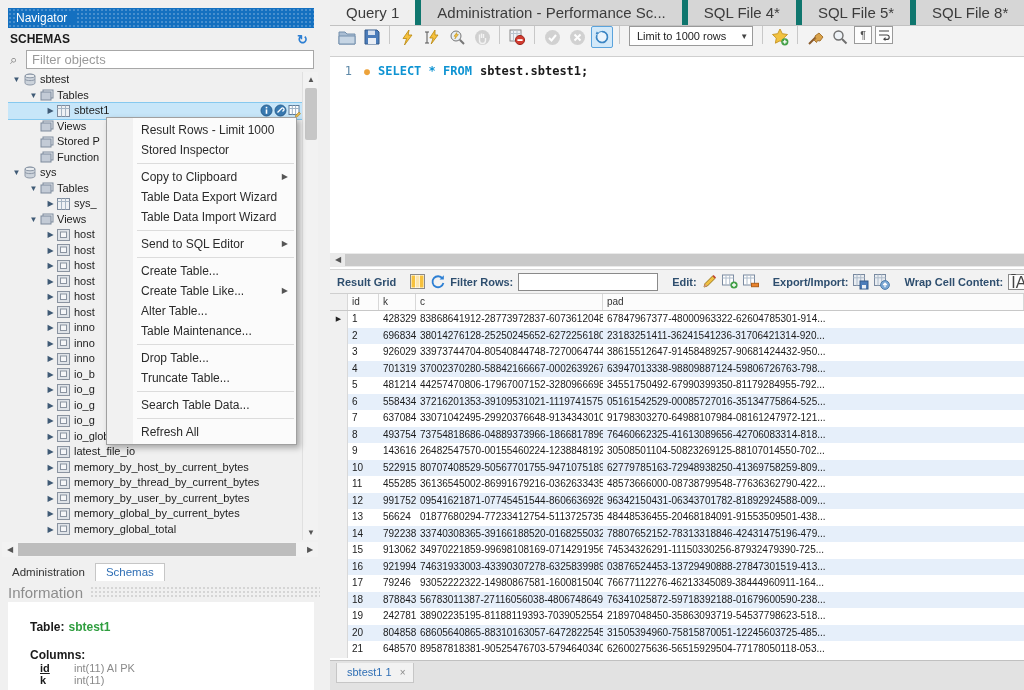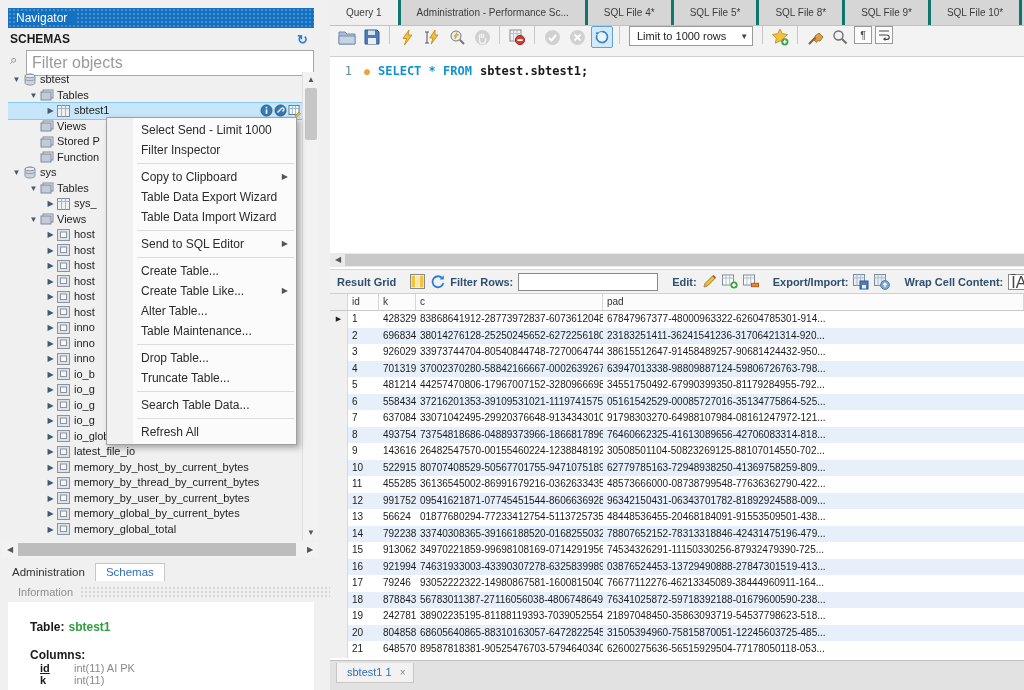--- a/index.html
+++ b/index.html
@@ -9,21 +9,21 @@
 
   
   .sidebar { left:0; top:0; width:322px; height:690px; background:#f0f0f0; }
   .nav-title { left:8px; top:8px; width:306px; height:20px; background:#1470c0; color:#fff; font-size:12px; line-height:20px; padding-left:8px;
     background-image:radial-gradient(rgba(255,255,255,.22) 1px, transparent 1.4px); background-size:4px 4px; }
   .nav-title span { background:#1470c0; padding-right:10px; }
   .schemas-row { left:8px; top:31px; width:306px; height:17px; font-size:12px; font-weight:bold; color:#1a1a1a; line-height:17px; padding-left:2px; }
   .sync { position:absolute; right:6px; top:0; color:#2d7fd3; font-size:13px; font-weight:bold; cursor:pointer; }
   .filter-row { left:8px; top:50px; width:306px; height:20px; }
   .filter-mag { position:absolute; left:2px; top:2px; font-size:13px; color:#777; }
-  .filter-input { position:absolute; left:18px; top:0; width:288px; height:26px; border:1px solid #a7a7a7; background:#fff; font-size:16px; padding:0 5px; color:#333; font-family:"Liberation Sans",sans-serif; }
+  .filter-input { position:absolute; left:18px; top:0; width:288px; height:19px; border:1px solid #a7a7a7; background:#fff; font-size:13px; padding:0 5px; color:#333; font-family:"Liberation Sans",sans-serif; }
   .filter-input::placeholder { color:#9a9a9a; }
 
   .tree { left:8px; top:72px; width:294px; height:468px; overflow:hidden; }
   .trow { height:15.5px; line-height:15.5px; font-size:11px; color:#1c1c1c; white-space:nowrap; display:flex; align-items:center; position:relative; cursor:default; }
   .trow.sel { background:#c7e6f9; outline:1px solid #86c9ef; width:294px; }
   .exp { width:13px; font-size:8px; color:#3f5a75; text-align:center; flex:0 0 13px; }
   .ticn { width:17px; flex:0 0 17px; display:inline-flex; align-items:center; }
   .tlabel { overflow:hidden; }
   .tacts { position:absolute; right:1px; top:1px; display:flex; gap:1px; }
   .tacts .icn { width:13px; height:13px; }
@@ -31,21 +31,21 @@
   .arr { position:absolute; left:0; width:16px; height:15px; color:#555; font-size:8px; text-align:center; line-height:15px; cursor:pointer; }
   .vthumb { position:absolute; left:2px; top:16px; width:12px; height:52px; background:#c6c6c6; border-radius:2px; cursor:pointer; }
   .hscroll { left:2px; top:542px; width:316px; height:15px; background:#f2f2f2; }
   .hscroll .la { left:0; top:0; }
   .hscroll .ra { left:300px; top:0; }
   .hthumb { position:absolute; left:16px; top:1px; width:278px; height:13px; background:#bdbdbd; cursor:pointer; }
 
   .side-tabs { left:2px; top:560px; width:318px; height:21px; font-size:11.5px; display:flex; align-items:flex-end; }
   .stab { padding:2px 10px 3px 10px; color:#333; cursor:pointer; }
   .stab.active { background:#fff; border:1px solid #c6c6c6; border-bottom:none; color:#2f6fb5; }
-  .info-header { left:12px; top:586px; width:318px; height:13px; font-size:11px; color:#8d8d8d; line-height:13px;
+  .info-header { left:2px; top:586px; width:318px; height:13px; font-size:15px; color:#8d8d8d; line-height:13px;
     background-image:radial-gradient(#d5d5d5 1px, transparent 1.3px); background-size:4px 4px; }
   .info-header span { background:#f0f0f0; padding:0 8px 0 6px; }
   .info-panel { left:8px; top:602px; width:306px; height:88px; background:#fff; padding:18px 0 0 22px; font-size:12px; color:#1a1a1a; }
   .info-table-line { font-weight:bold; }
   .info-table-name { color:#2f9e3f; margin-left:4px; }
   .info-cols-label { font-weight:bold; margin-top:14px; }
   .info-col { font-size:11px; margin-left:10px; line-height:12px; display:flex; }
   .info-col .cn { font-weight:bold; width:34px; color:#1a1a1a; }
   .info-col .cn.pk { text-decoration:underline; }
   .info-col .ct { color:#8a8a8a; }
@@ -54,21 +54,21 @@
   .cmenu { left:106px; top:117px; width:191px; background:#fbfbfb; border:1px solid #a0a0a0; z-index:100;
     box-shadow:3px 3px 6px rgba(0,0,0,.3); padding:2px 0;
     background-image:linear-gradient(to right, #f1f1f1 26px, #fbfbfb 26px); }
   .mitem { height:20px; line-height:20px; font-size:12px; color:#2b2b2b; padding-left:34px; position:relative; cursor:pointer; }
   .msub { position:absolute; right:8px; top:0; font-size:8px; color:#555; }
   .msep { height:1px; background:#dcdcdc; margin:3px 2px 3px 30px; }
 
   
   .main { left:330px; top:0; width:694px; height:690px; background:#fff; }
   .etabs { left:0; top:0; width:694px; height:26px; background:#d6d6d6; display:flex; border-bottom:1px solid #c2c2c2; }
-  .etab { padding:0 16px; font-size:10px; color:#3c3c3c; line-height:25px; border-right:3px solid #0f766e; white-space:nowrap; cursor:pointer; }
+  .etab { padding:0 16px; font-size:15px; color:#3c3c3c; line-height:25px; border-right:6px solid #0f766e; white-space:nowrap; cursor:pointer; }
   .etab.active { background:#efefef; }
   .etoolbar { left:0; top:26px; width:694px; height:31px; background:#f3f3f3; border-bottom:1px solid #cfcfcf; display:flex; align-items:flex-start; padding-left:6px; gap:3px; }
   .tbtn { width:22px; height:22px; display:inline-flex; align-items:center; justify-content:center; cursor:pointer; border-radius:2px; }
   .tbtn.dis { opacity:.85; }
   .tbtn.hl { border:1px solid #5aa3dc; background:#d3e9f9; }
   .tsep { width:1px; height:18px; background:#c8c8c8; margin:0 3px; }
   .tbox { width:18px; height:18px; border:1px solid #9a9a9a; background:#fdfdfd; display:inline-flex; align-items:center; justify-content:center; font-size:11px; color:#555; cursor:pointer; }
   .limit-dd { height:20px; border:1px solid #9a9a9a; background:#fff; font-size:11px; color:#222; display:inline-flex; align-items:center; padding:0 4px 0 7px; margin:0 3px; cursor:pointer; white-space:nowrap; }
   .limit-dd .caret { margin-left:14px; font-size:8px; color:#444; }
 
@@ -830,22 +830,22 @@
   </div>
   <div class="abs rtabs">
     <div class="rtab">
       <span>sbtest1 1</span>
       <span class="x">×</span>
     </div>
   </div>
 </section>
 
 <div class="abs cmenu" id="cmenu">
-    <div class="mitem">Select Send - Limit 1000</div>
-    <div class="mitem">Filter Inspector</div>
+    <div class="mitem">Result Rows - Limit 1000</div>
+    <div class="mitem">Stored Inspector</div>
     <div class="msep"></div>
     <div class="mitem">Copy to Clipboard<span class="msub">▶</span></div>
     <div class="mitem">Table Data Export Wizard</div>
     <div class="mitem">Table Data Import Wizard</div>
     <div class="msep"></div>
     <div class="mitem">Send to SQL Editor<span class="msub">▶</span></div>
     <div class="msep"></div>
     <div class="mitem">Create Table...</div>
     <div class="mitem">Create Table Like...<span class="msub">▶</span></div>
     <div class="mitem">Alter Table...</div>

